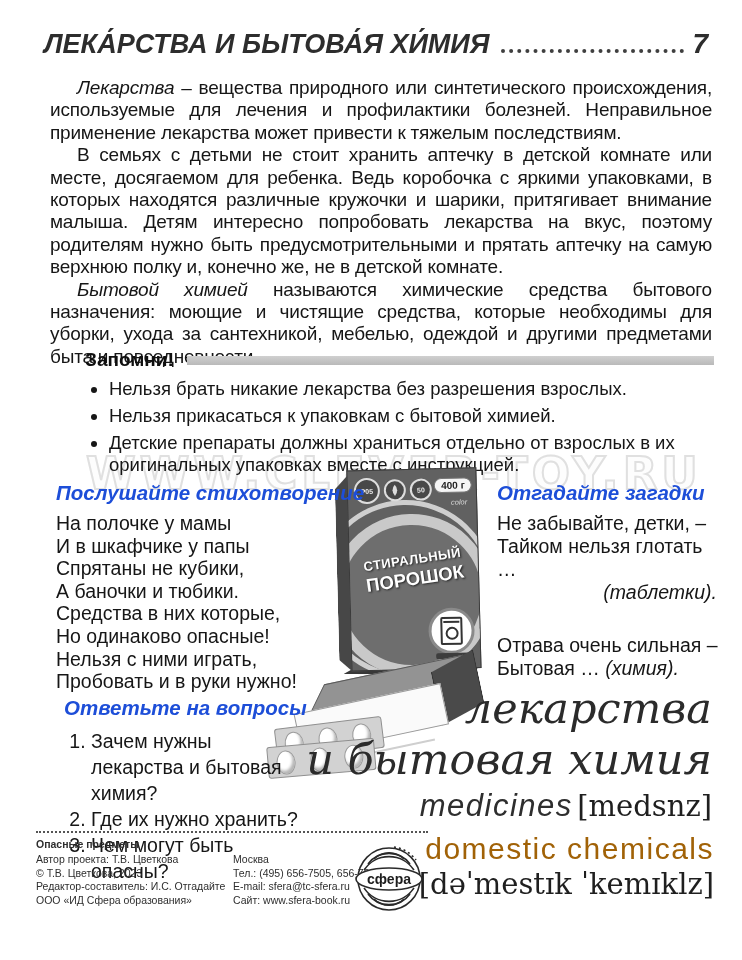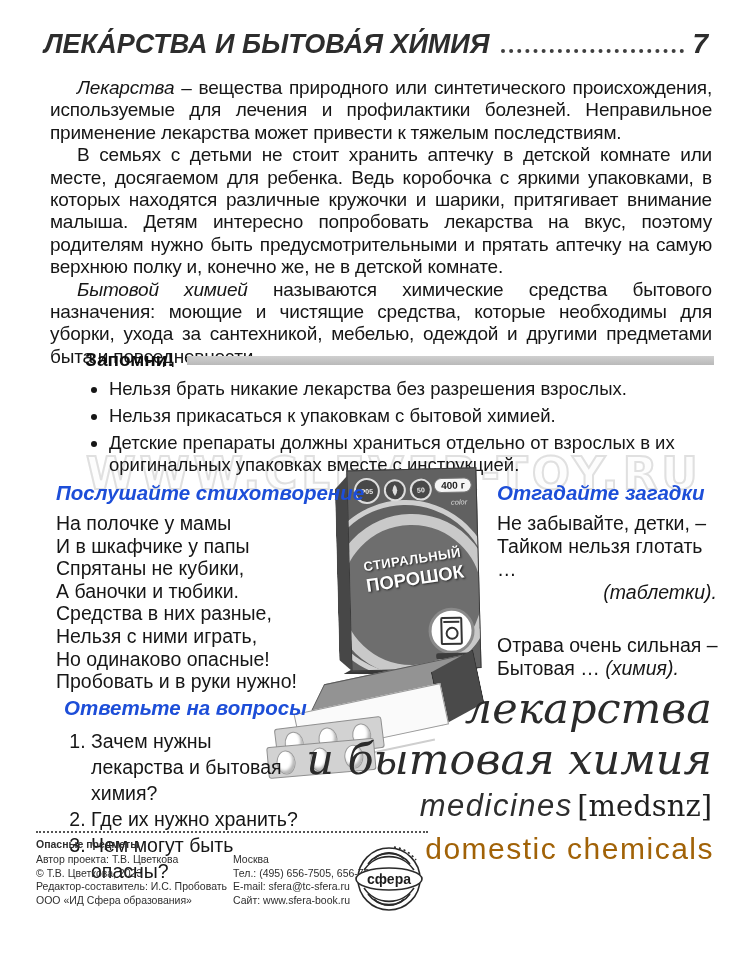--- a/index.html
+++ b/index.html
@@ -128,23 +128,23 @@
       <li>Детские препараты должны храниться отдельно от взрослых в их оригинальных упаковках вместе с инструкцией.</li>
     </ul>
   </div>
 
   <div class="poem">
     <h2 class="sec-h">Послушайте стихотворение</h2>
     <div class="poem-line">На полочке у мамы</div>
     <div class="poem-line">И в шкафчике у папы</div>
     <div class="poem-line">Спрятаны не кубики,</div>
     <div class="poem-line">А баночки и тюбики.</div>
-    <div class="poem-line">Средства в них разные,</div>
+    <div class="poem-line">Средства в них которые,</div>
+    <div class="poem-line">Но одинаково опасные!</div>
     <div class="poem-line">Нельзя с ними играть,</div>
-    <div class="poem-line">Но одинаково опасные!</div>
     <div class="poem-line">Пробовать и в руки нужно!</div>
   </div>
 
   <div class="powder">
     <div class="p-side"></div>
     <div class="p-bottom"></div>
     <div class="p-front">
       <div class="ring-outer"></div>
       <div class="ring-mid"></div>
       <div class="badges">
@@ -210,29 +210,30 @@
   <div class="vocab-cursive">
     <div class="cursive1">лекарства</div>
     <div class="cursive2">и бытовая химия</div>
   </div>
   <div class="vocab-en1">
     <span class="en-word">medicines</span>
     <span class="en-tr">[medsnz]</span>
   </div>
   <div class="vocab-en2">
     <div class="en2-line1">domestic chemicals</div>
+    <div class="en2-line2">[dəˈmestɪk ˈkemɪklz]</div>
   </div>
 
   <div class="footer">
     <div class="footer-series">Опасные предметы</div>
     <div class="footer-cols">
       <div class="fcol1">
         <div class="fline">Автор проекта: Т.В. Цветкова</div>
         <div class="fline">© Т.В. Цветкова, 2023</div>
-        <div class="fline">Редактор-составитель: И.С. Пробовать</div>
+        <div class="fline">Редактор-составитель: И.С. Отгадайте</div>
         <div class="fline">ООО «ИД Сфера образования»</div>
       </div>
       <div class="fcol2">
         <div class="fline">Москва</div>
         <div class="fline">Тел.: (495) 656-7505, 656-7205</div>
         <div class="fline">E-mail: sfera@tc-sfera.ru</div>
         <div class="fline">Сайт: www.sfera-book.ru</div>
       </div>
     </div>
     <svg class="logo" viewBox="0 0 70 70" xmlns="http://www.w3.org/2000/svg">

